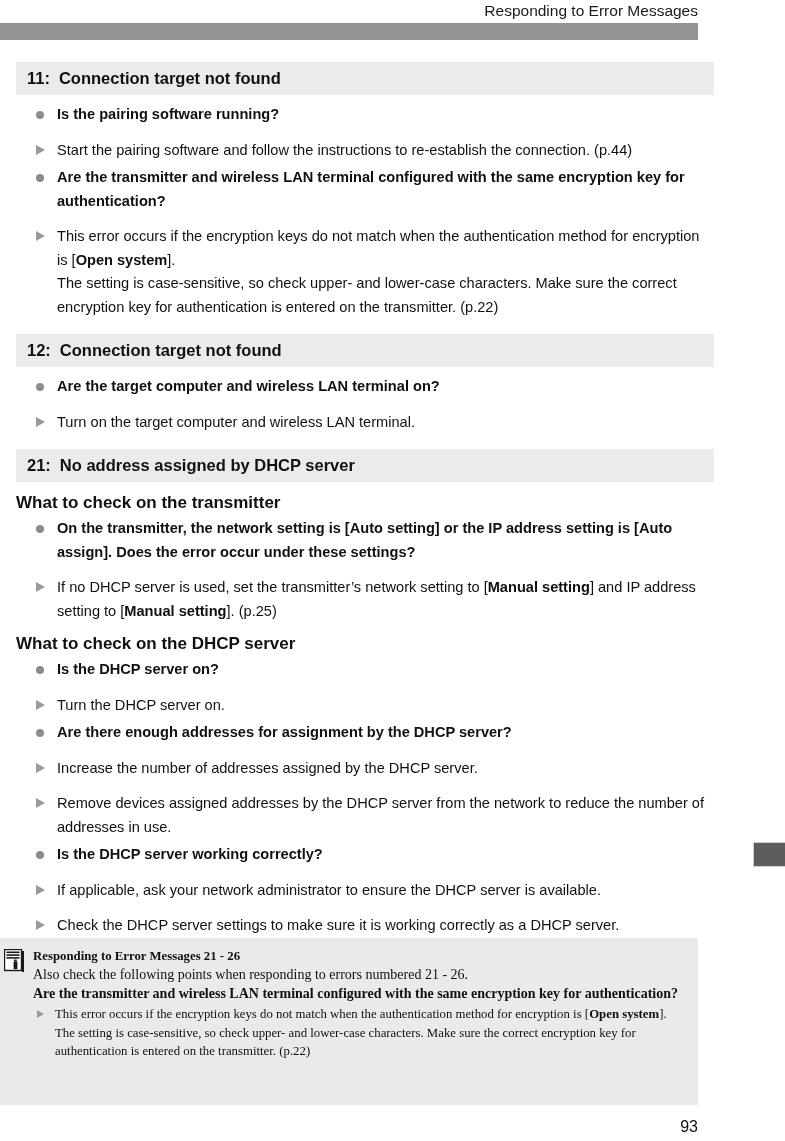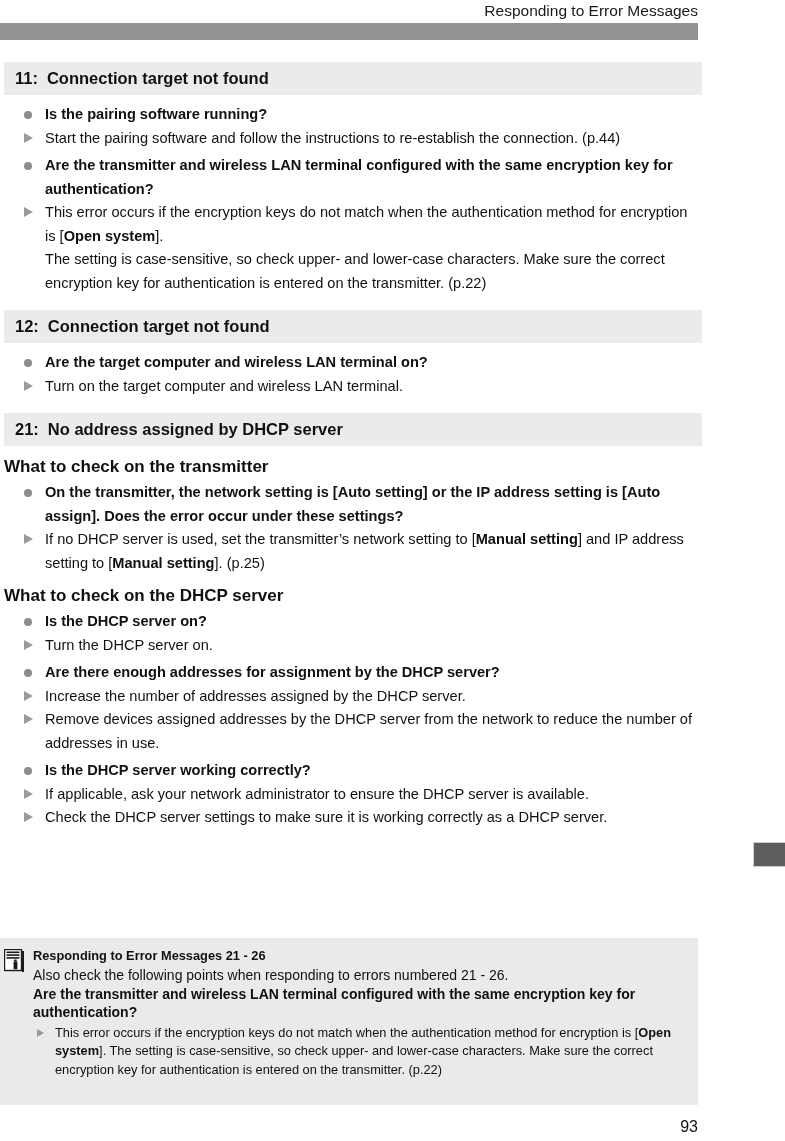--- a/index.html
+++ b/index.html
@@ -34,21 +34,21 @@
     left: 0;
     width: 698px;
     height: 17px;
     background: #949494;
   }
 
   
   .content {
     position: absolute;
     top: 62px;
-    left: 4px;
+    left: 16px;
     width: 698px;
   }
 
   
   .error-banner {
     background: #ebebeb;
     height: 33px;
     display: flex;
     align-items: center;
     padding-left: 11px;
@@ -77,21 +77,21 @@
 
   
   .items { margin: 0; padding: 0; }
   .item {
     position: relative;
     padding-left: 41px;
     font-size: 14.6px;
     line-height: 23.5px;
     margin: 0;
   }
-  .item + .item { margin-top: 0px; }
+  .item + .item { margin-top: 12px; }
   .item.q {
     font-weight: bold;
     padding-left: 41px;
     margin-top: 4px;
   }
   .item.a { font-weight: normal; }
   .item .marker {
     position: absolute;
     left: 20px;
     top: 0;
@@ -138,20 +138,21 @@
   
   .note-box {
     position: absolute;
     left: 0;
     top: 938px;
     width: 698px;
     height: 167px;
     background: #eaeaea;
     box-sizing: border-box;
     padding: 9px 16px 10px 33px;
+    font-family: Liberation Serif, serif;
   }
   .note-icon {
     position: absolute;
     left: 4px;
     top: 11px;
     width: 20px;
     height: 23px;
   }
   .note-title {
     font-weight: bold;

